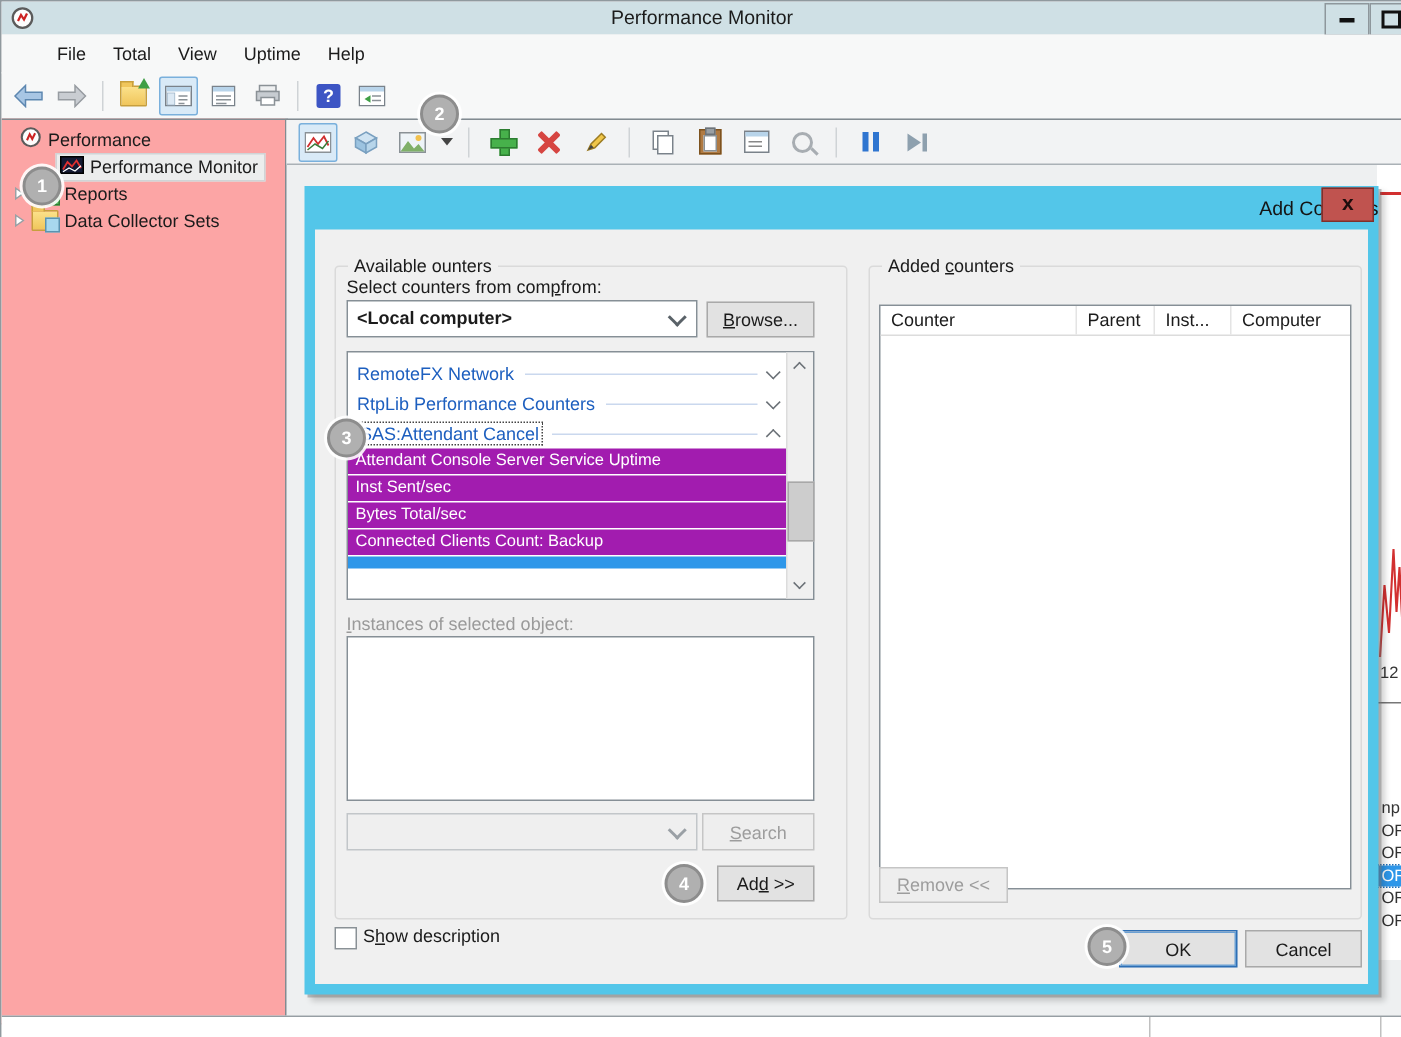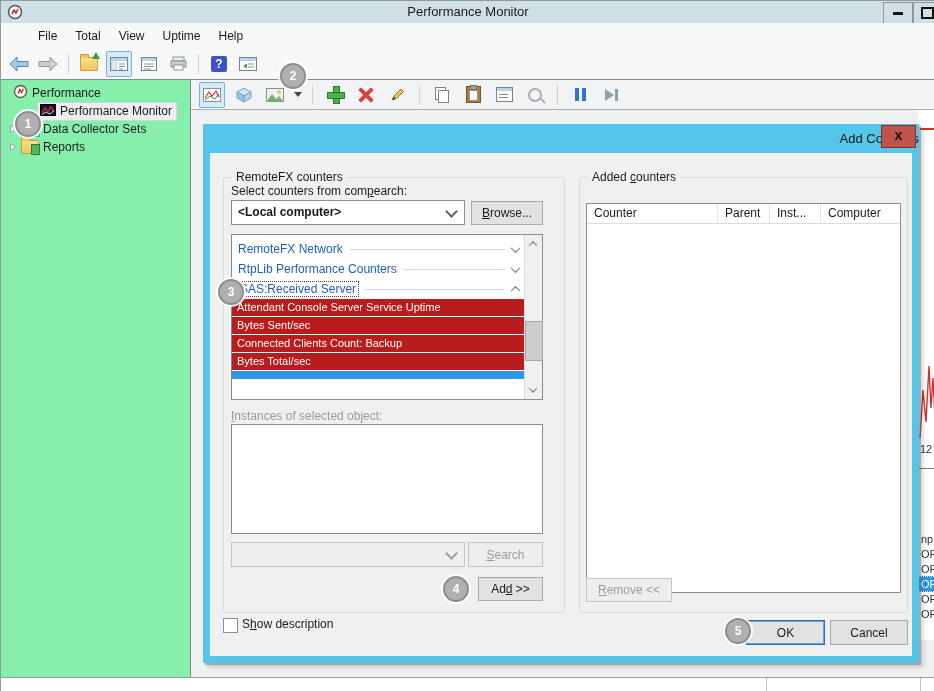--- a/index.html
+++ b/index.html
@@ -63,21 +63,21 @@
   .paste-icon{position:relative;width:13px;height:15px;background:#b07a42;border:1px solid #7d521f;}
   .paste-icon::before{content:"";position:absolute;left:3px;top:-2px;width:5px;height:3px;background:#9aa0a5;border:1px solid #6d7378;}
   .paste-icon::after{content:"";position:absolute;left:2px;top:3px;width:7px;height:9px;background:#fff;border:1px solid #8a9196;}
   .props-icon{position:relative;width:15px;height:13px;background:#fff;border:1px solid #7a828a;}
   .props-icon::before{content:"";position:absolute;left:0;top:0;width:100%;height:3px;background:#b8d4ea;}
   .props-icon::after{content:"";position:absolute;left:2px;top:6px;width:9px;height:1px;background:#888;box-shadow:0 3px 0 #888;}
   .mag-icon{position:relative;width:10px;height:10px;border:2px solid #a8adb2;border-radius:50%;}
   .mag-icon::after{content:"";position:absolute;right:-4px;bottom:-4px;width:2px;height:6px;background:#a8adb2;transform:rotate(-45deg);}
   .dd-arrow{width:0;height:0;border-left:4px solid transparent;border-right:4px solid transparent;border-top:5px solid #444;}
   
-  .tree-panel{position:absolute;left:0;top:78px;width:190px;height:598px;background:#86efac;border:1px solid #828b91;border-left:none;padding-top:4px;}
+  .tree-panel{position:absolute;left:0;top:78px;width:190px;height:598px;background:#fca5a5;border:1px solid #828b91;border-left:none;padding-top:4px;}
   .trow{height:18px;display:flex;align-items:center;white-space:nowrap;}
   .indent0{padding-left:12px;}.indent1{padding-left:6px;}.indent2{padding-left:36px;}
   .exp{width:12px;display:flex;align-items:center;justify-content:center;margin-right:2px;}
   .exp-tri{width:0;height:0;border-bottom:7px solid #4a4a4a;border-left:7px solid transparent;}
   .tlabel{margin-left:4px;}
   .selbox{display:flex;align-items:center;background:#eceded;border:1px solid #d0d4d6;padding:0 4px 0 2px;height:17px;}
   
   .chart-sliver{position:absolute;right:0;top:30px;width:18px;height:530px;background:#fff;}
   .chart-topline{position:absolute;left:2px;right:0;top:18px;height:2px;background:#d23030;}
   .zig{position:absolute;left:0;top:250px;}
@@ -113,21 +113,21 @@
   
   .clist{position:absolute;left:21px;top:81px;width:310px;height:164px;background:#fff;border:1px solid #868f96;}
   .clist-rows{position:absolute;left:0;top:0;right:17px;bottom:0;overflow:hidden;}
   .partial-top{height:4px;}
   .cgroup{height:20px;display:flex;align-items:center;padding:0 6px 0 6px;color:#1d5fbf;}
   .cgroup .rule{flex:1;height:1px;background:#cad8ee;margin:0 7px;}
   .chev-dn,.chev-up{width:6px;height:6px;border-right:1.5px solid #6a7076;border-bottom:1.5px solid #6a7076;}
   .chev-dn{transform:rotate(45deg) translate(-1px,-1px);}
   .chev-up{transform:rotate(-135deg) translate(-1px,-1px);}
   .gname.focused{outline:1px dotted #444;padding:0 2px;}
-  .citem{height:17px;line-height:17px;margin-bottom:1px;background:#b91c1c;color:#fff;padding-left:5px;font-size:11px;
+  .citem{height:17px;line-height:17px;margin-bottom:1px;background:#a21caf;color:#fff;padding-left:5px;font-size:11px;
     white-space:nowrap;overflow:hidden;}
   .partial-bot{height:8px;background:#2e97e9;}
   .vscroll{position:absolute;right:0;top:0;width:17px;bottom:0;background:#f0f0f0;border-left:1px solid #dcdcdc;}
   .vs-btn{position:absolute;left:0;width:16px;height:16px;display:flex;align-items:center;justify-content:center;}
   .vs-up{top:1px;}.vs-down{bottom:1px;}
   .vs-up i{width:5px;height:5px;border-left:1.5px solid #6a7076;border-top:1.5px solid #6a7076;transform:rotate(45deg) translate(1px,1px);}
   .vs-down i{width:5px;height:5px;border-right:1.5px solid #6a7076;border-bottom:1.5px solid #6a7076;transform:rotate(45deg) translate(-1px,-1px);}
   .vs-thumb{position:absolute;left:0;top:86px;width:16px;height:38px;background:#cdcdcd;border:1px solid #a8a8a8;}
   .inst-box{position:absolute;left:21px;top:271px;width:310px;height:108px;background:#fff;border:1px solid #868f96;}
   
@@ -251,34 +251,34 @@
         <span class="tlabel">Performance Monitor</span>
       </span>
     </div>
     <div class="trow indent1">
       <span class="exp">
         <svg width="8" height="10">
             <path d="M1.5 1.5 L6.5 5 L1.5 8.5 Z" fill="#fff" stroke="#9aa0a5"></path>
           </svg>
       </span>
       <span class="icon-folder">
-          <i class="ov ov-cube"></i>
-        </span>
-      <span class="tlabel">Data Collector Sets</span>
+          <i class="ov ov-green"></i>
+        </span>
+      <span class="tlabel">Reports</span>
     </div>
     <div class="trow indent1">
       <span class="exp">
         <svg width="8" height="10">
             <path d="M1.5 1.5 L6.5 5 L1.5 8.5 Z" fill="#fff" stroke="#9aa0a5"></path>
           </svg>
       </span>
       <span class="icon-folder">
-          <i class="ov ov-green"></i>
-        </span>
-      <span class="tlabel">Reports</span>
+          <i class="ov ov-cube"></i>
+        </span>
+      <span class="tlabel">Data Collector Sets</span>
     </div>
   </div>
 
   <div class="main-pane">
     <div class="toolbar2">
       <span class="tbtn selected">
         <svg width="18" height="14">
             <rect x="0.5" y="0.5" width="17" height="13" fill="#fff" stroke="#8a9196"></rect>
             <polyline points="2,10 6,4 9,8 13,3 16,9" stroke="#d03030" stroke-width="1.2" fill="none"></polyline>
             <polyline points="2,12 7,8 12,11 16,6" stroke="#3a7d3a" stroke-width="1" fill="none"></polyline>
@@ -360,25 +360,25 @@
     <span class="vline" style="left:765px"></span>
     <span class="vline" style="left:919px"></span>
   </div>
 
   <div class="dialog">
     <div class="dialog-title">Add Counters</div>
     <div class="dialog-close">x</div>
     <div class="dialog-body">
 
       <div class="grp grp-avail">
-        <span class="grp-label">RemoteFX counters</span>
+        <span class="grp-label">Available ounters</span>
       </div>
 
       <span class="abs" style="left:21px;top:31px">
-        <span>Select counters from com</span><span class="u">p</span><span>earch:</span>
+        <span>Select counters from com</span><span class="u">p</span><span>from:</span>
       </span>
 
       <div class="combo" style="left:21px;top:47px;width:232px">
         <span class="cval">&lt;Local computer&gt;</span>
         <span class="chev"></span>
       </div>
       <div class="btn" style="left:261px;top:48px;width:70px;height:22px">
         <span><span></span><span class="u">B</span><span>rowse...</span></span>
       </div>
 
@@ -389,28 +389,28 @@
             <span class="gname">RemoteFX Network</span>
             <span class="rule"></span>
             <span class="chev-dn"></span>
           </div>
           <div class="cgroup">
             <span class="gname">RtpLib Performance Counters</span>
             <span class="rule"></span>
             <span class="chev-dn"></span>
           </div>
           <div class="cgroup">
-            <span class="gname focused">SAS:Received Server</span>
+            <span class="gname focused">SAS:Attendant Cancel</span>
             <span class="rule"></span>
             <span class="chev-up"></span>
           </div>
           <div class="citem">Attendant Console Server Service Uptime</div>
-          <div class="citem">Bytes Sent/sec</div>
+          <div class="citem">Inst Sent/sec</div>
+          <div class="citem">Bytes Total/sec</div>
           <div class="citem">Connected Clients Count: Backup</div>
-          <div class="citem">Bytes Total/sec</div>
           <div class="partial-bot"></div>
         </div>
         <div class="vscroll">
           <span class="vs-btn vs-up">
               <i></i>
             </span>
           <span class="vs-thumb"></span>
           <span class="vs-btn vs-down">
               <i></i>
             </span>

